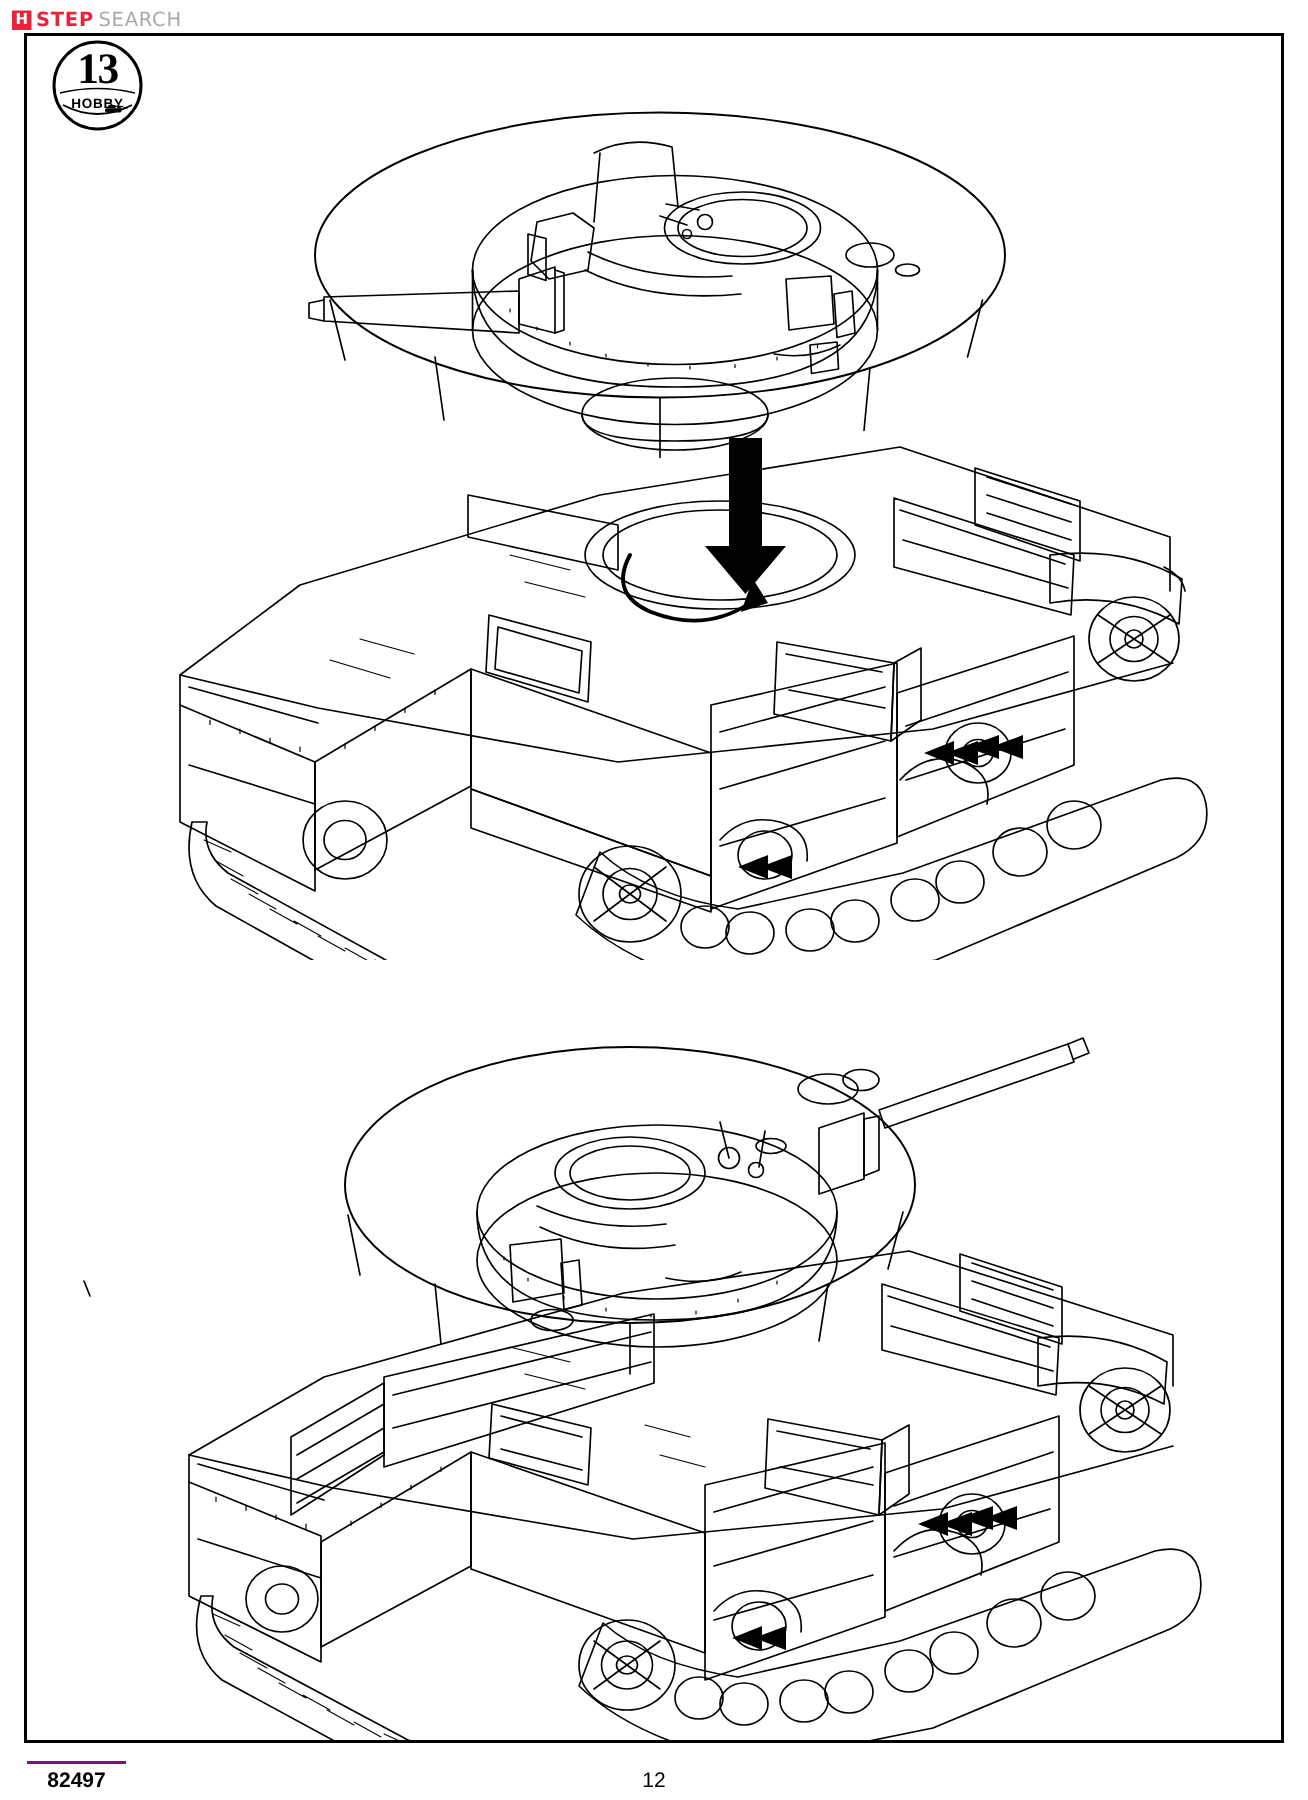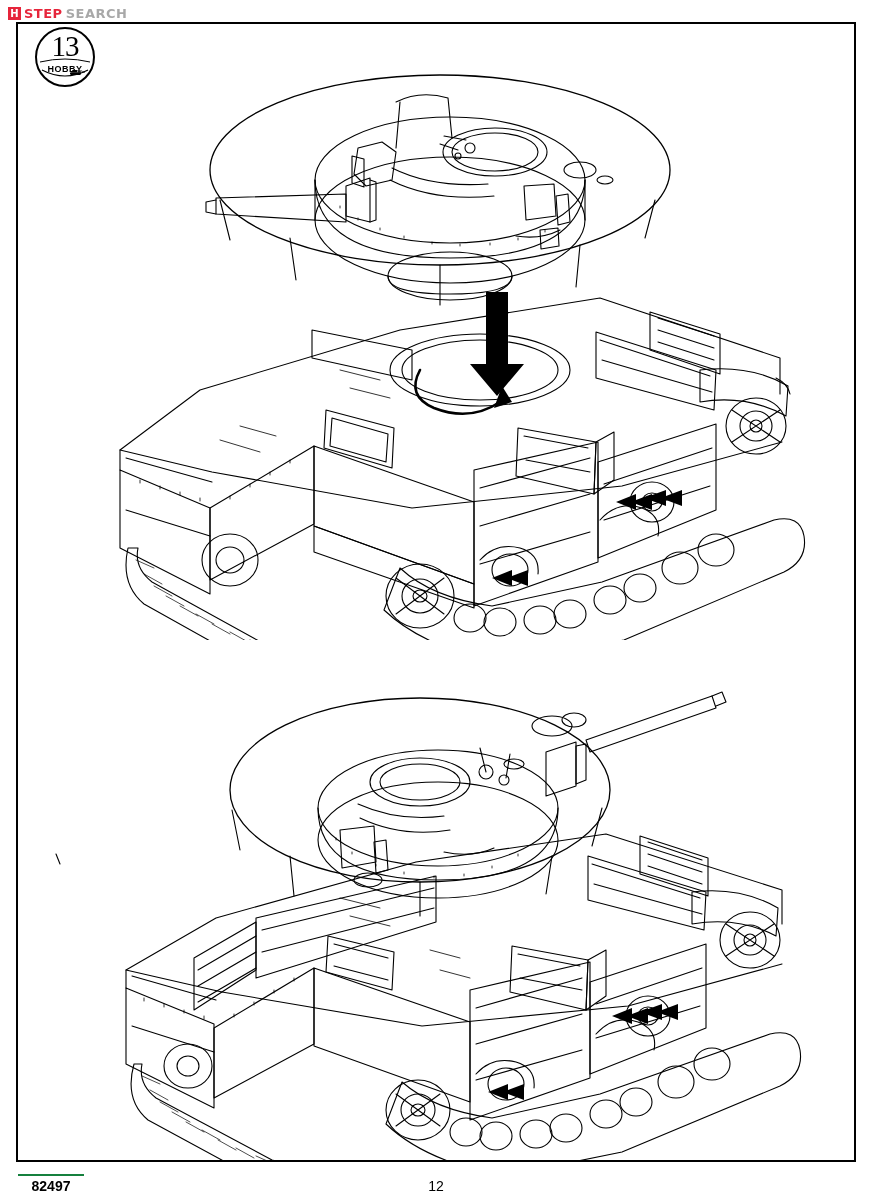--- a/index.html
+++ b/index.html
@@ -54,40 +54,40 @@
   .wm-hobby {
     color: #e2001a;
     font-size: 13px;
     font-weight: bold;
     letter-spacing: .5px;
     font-family: "DejaVu Sans", sans-serif;
   }
   .wm-search {
     color: #9a9a9a;
     font-size: 13px;
-    font-weight: bold;
+    font-weight: normal;
     letter-spacing: .5px;
     font-family: "DejaVu Sans", sans-serif;
   }
   
   .step-badge {
     position: absolute;
     left: 34px;
     top: 26px;
     width: 62px;
     height: 62px;
     z-index: 40;
   }
   .step-badge .num {
     position: absolute;
     left: 0; right: 0;
     top: 6px;
     text-align: center;
     font-size: 29px;
-    font-weight: normal;
+    font-weight: bold;
     font-family: "Liberation Serif", serif;
     color: #000;
     line-height: 1;
     letter-spacing: -1px;
   }
   .step-badge .lbl {
     position: absolute;
     left: 0; right: 0;
     top: 38px;
     text-align: center;
@@ -98,21 +98,21 @@
   }
   
   .footer-left {
     position: absolute;
     left: 18px;
     bottom: 6px;
     font-size: 14px;
     font-weight: bold;
     font-family: "Liberation Sans", sans-serif;
     color: #000;
-    border-top: 2px solid #15803d;
+    border-top: 2px solid #701a75;
     padding-top: 2px;
     min-width: 66px;
     text-align: center;
   }
   .footer-center {
     position: absolute;
     left: 0; right: 0;
     bottom: 6px;
     text-align: center;
     font-size: 14px;

